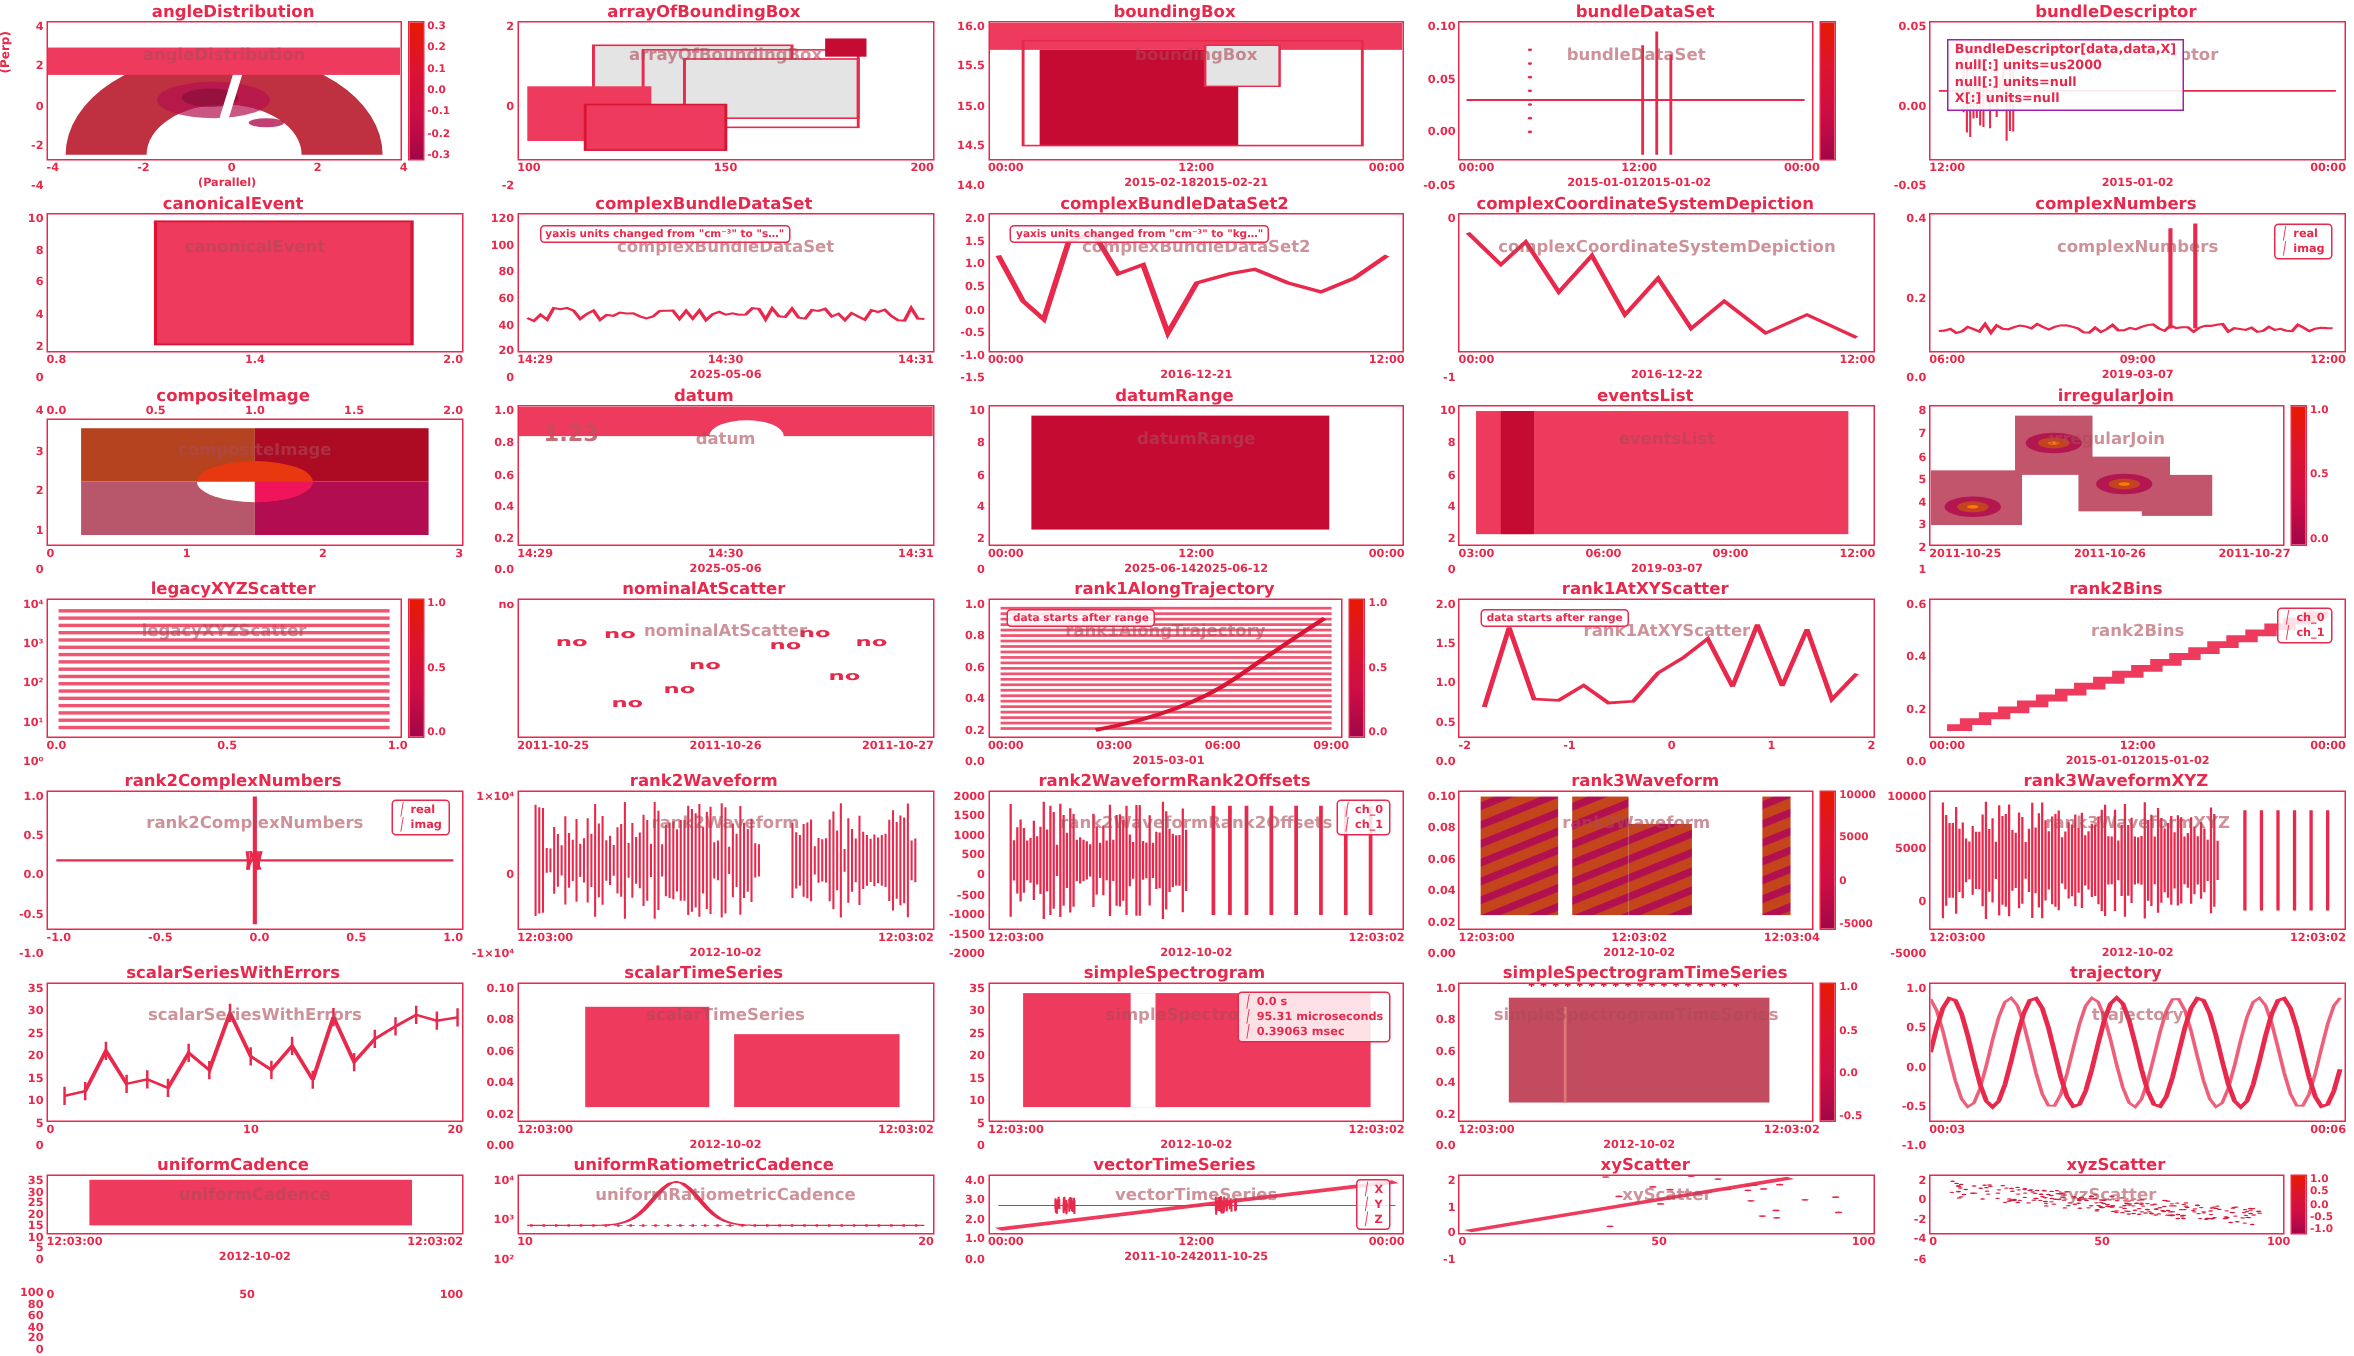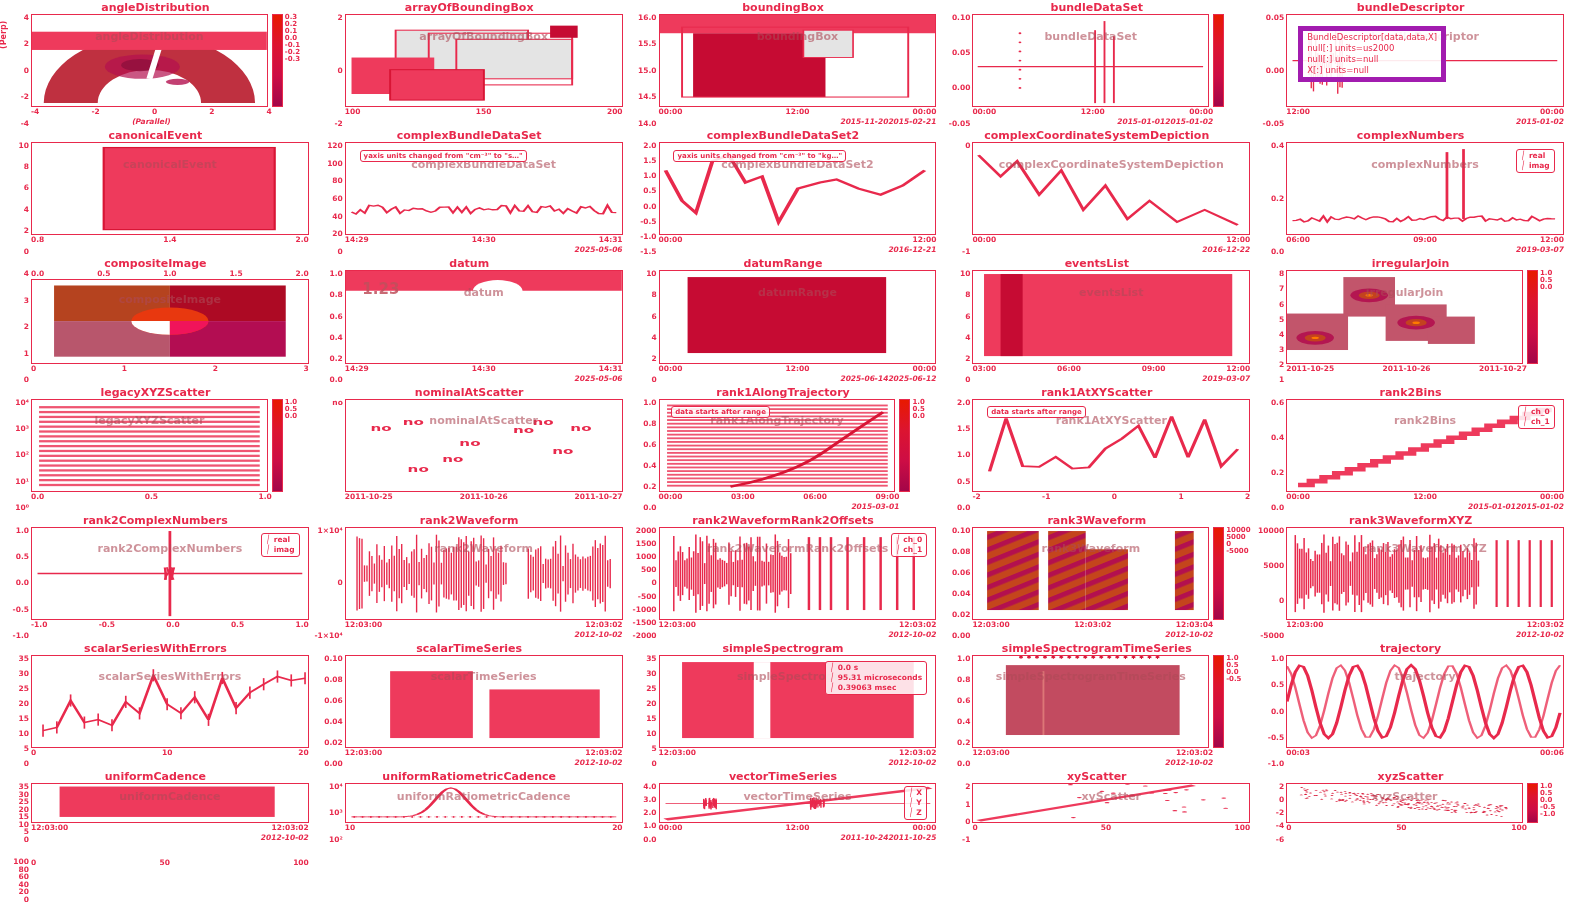--- a/index.html
+++ b/index.html
@@ -12,36 +12,36 @@
   .mid{flex:1;display:flex;min-height:0;}
   .yt{width:27px;display:flex;flex-direction:column;justify-content:space-between;align-items:flex-end;
       font-size:7.5px;font-weight:bold;color:#e8294c;padding-right:2px;line-height:1;}
   .ylab{position:absolute;left:-1px;top:38%;transform:rotate(-90deg);transform-origin:left top;
         font-size:8px;font-weight:bold;color:#e8294c;white-space:nowrap;}
   .col{flex:1;display:flex;flex-direction:column;min-width:0;}
   .xtt{height:9px;display:flex;justify-content:space-between;font-size:7.5px;font-weight:bold;color:#e8294c;line-height:1;}
   .prow{flex:1;display:flex;min-height:0;}
   .pbox{flex:1;position:relative;border:1px solid #e8294c;background:#fff;overflow:hidden;}
   .cbar{width:9px;margin-left:4px;background:linear-gradient(#e81900,#dc1430,#cd0d45,#a30648);border:0.5px solid #e8294c;}
-  .cbt{width:24px;display:flex;flex-direction:column;justify-content:flex-start;align-items:flex-start;
+  .cbt{width:24px;display:flex;flex-direction:column;justify-content:space-between;align-items:flex-start;
        font-size:7px;font-weight:bold;color:#e8294c;padding-left:2px;line-height:1;}
   .xt{height:10px;display:flex;justify-content:space-between;font-size:7.5px;font-weight:bold;color:#e8294c;line-height:10px;}
-  .dt{height:10px;display:flex;justify-content:flex-end;font-size:7.5px;font-weight:bold;color:#e8294c;line-height:10px;font-style:italic;}
+  .dt{height:10px;display:flex;justify-content:center;font-size:7.5px;font-weight:bold;color:#e8294c;line-height:10px;}
   .dt .ctr{flex:1;text-align:center;}
   .ghost{position:absolute;left:2%;top:16%;width:96%;text-align:center;font-size:11px;font-weight:bold;
          color:rgba(173,74,86,0.6);white-space:nowrap;overflow:hidden;pointer-events:none;}
   .annot{position:absolute;left:5%;top:7%;border:1px solid #e8294c;border-radius:3px;background:rgba(255,255,255,.85);
          color:#e8294c;font-size:7px;font-weight:bold;padding:0 3px;line-height:10px;white-space:nowrap;}
   .plain{position:absolute;left:6%;top:10%;color:rgba(190,80,92,.85);font-size:15px;font-weight:bold;}
   .legend{position:absolute;right:3%;top:6%;border:1px solid #e8294c;border-radius:3px;background:rgba(255,255,255,.85);
           padding:1px 4px;display:flex;flex-direction:column;gap:0;}
   .legend div{font-size:7.5px;font-weight:bold;color:#e8294c;line-height:10px;white-space:nowrap;}
   .legend span{display:inline-block;transform:rotate(-18deg);margin-right:3px;color:#e8294c;}
-  .desc{position:absolute;left:4%;top:12%;border:5px solid #a21caf;background:rgba(255,255,255,.9);
-        color:#e8294c;font-weight:normal;font-size:8.5px;line-height:11px;padding:1px 4px;white-space:nowrap;}
+  .desc{position:absolute;left:4%;top:12%;border:1px solid #a21caf;background:rgba(255,255,255,.9);
+        color:#e8294c;font-weight:bold;font-size:8.5px;line-height:11px;padding:1px 4px;white-space:nowrap;}
   .stars{position:absolute;left:0;top:-3px;width:100%;text-align:center;font-size:6px;color:#d81535;
          letter-spacing:3px;white-space:nowrap;overflow:hidden;}
   svg{position:absolute;inset:0;width:100%;height:100%;}
 </style>
 </head>
 <body>
 
 <div id="board">
     <div class="panel">
       <div class="ptitle">angleDistribution</div>
@@ -143,21 +143,21 @@
               </svg>
               <div class="ghost">boundingBox</div>
             </div>
           </div>
           <div class="xt">
             <span>00:00</span>
             <span>12:00</span>
             <span>00:00</span>
           </div>
           <div class="dt">
-            <span>2015-11-20</span>
+            <span>2015-02-18</span>
             <span></span>
             <span>2015-02-21</span>
           </div>
         </div>
       </div>
     </div>
     <div class="panel">
       <div class="ptitle">bundleDataSet</div>
       <div class="mid">
         <div class="yt">

